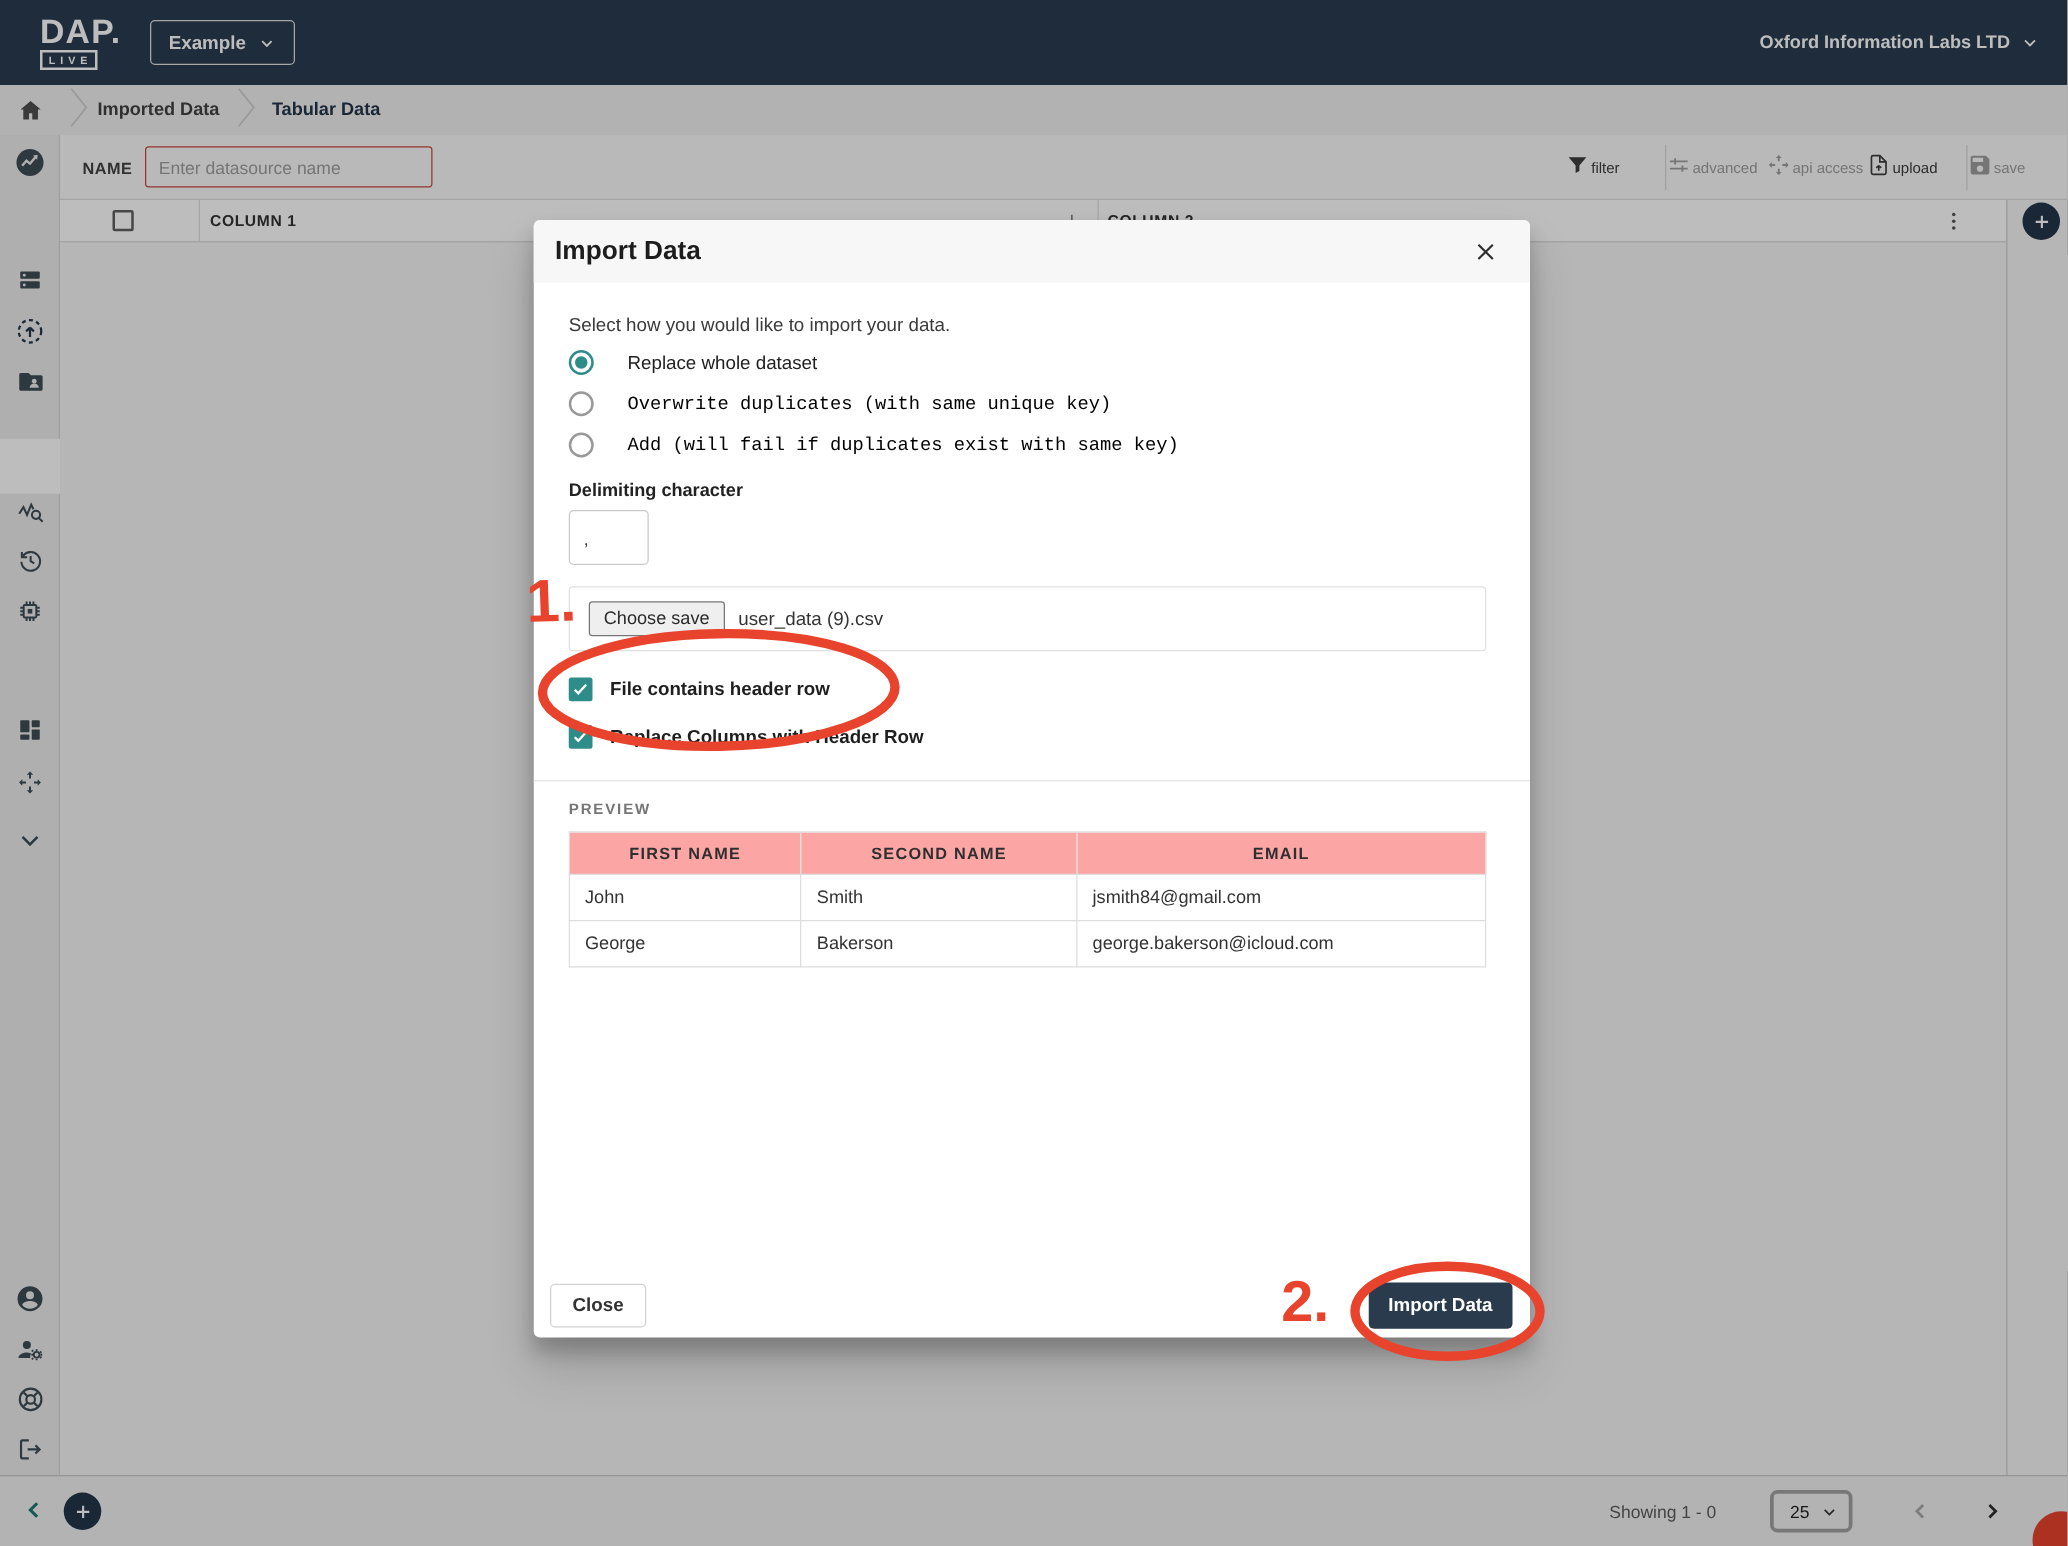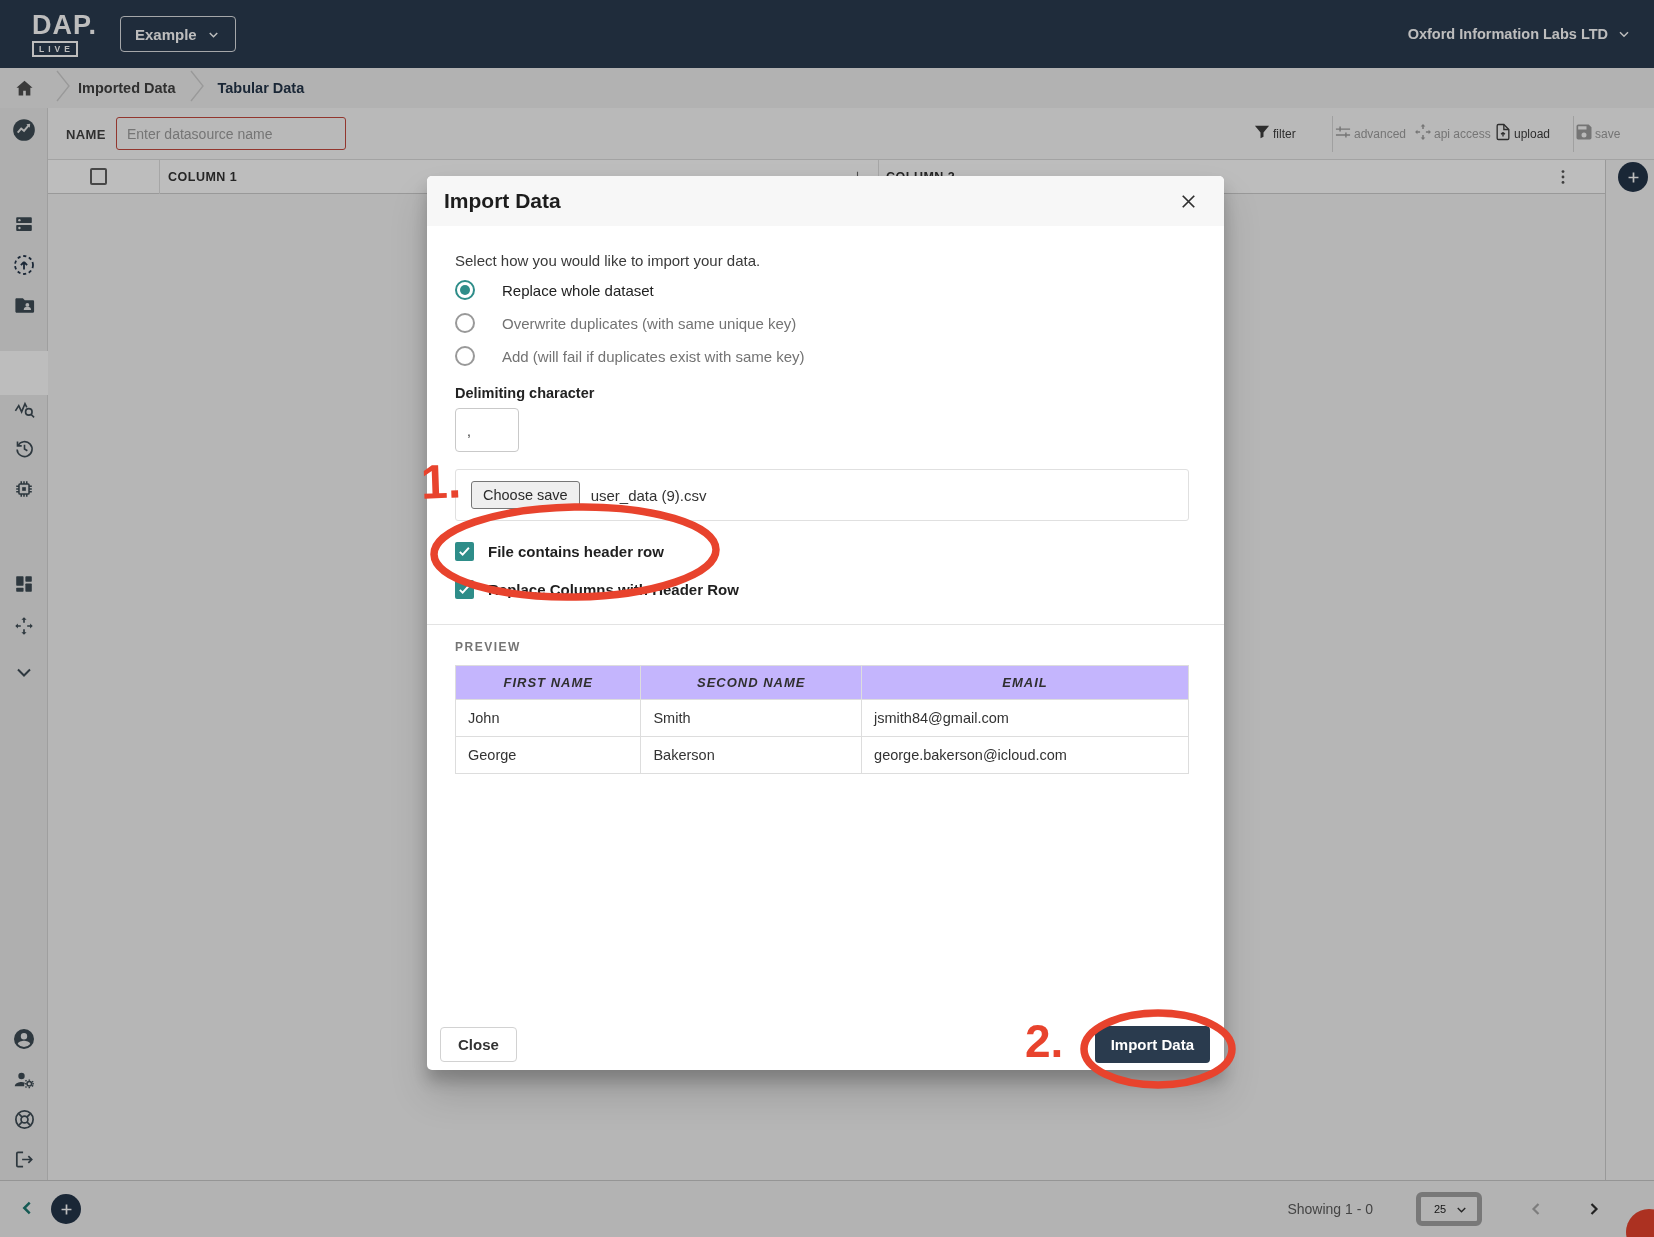--- a/index.html
+++ b/index.html
@@ -51,53 +51,53 @@
 
   .bodyarea { position:absolute; left:48px; top:194px; width:1557px; height:986px; background:#f6f6f6; z-index:1; }
   .railline { position:absolute; left:1605px; top:160px; width:1px; height:1077px; background:#cfcfcf; z-index:1; }
   .rail-add { position:absolute; left:1618px; top:162px; width:30px; height:30px; border-radius:50%; background:#24354a; display:flex; align-items:center; justify-content:center; cursor:pointer; z-index:1; }
 
   
   .pager { position:absolute; left:0; top:1180px; width:1654px; height:57px; background:#f2f2f2; border-top:1px solid #c9c9c9; z-index:1; }
   .pg-collapse { position:absolute; left:14px; top:14px; color:#1d7a72; cursor:pointer; }
   .pg-add { position:absolute; left:51px; top:13px; width:30px; height:30px; border-radius:50%; background:#24354a; display:flex; align-items:center; justify-content:center; cursor:pointer; }
   .pg-showing { position:absolute; right:281px; top:20px; font-size:14px; color:#5c5c5c; }
-  .pg-select { position:absolute; right:172px; top:11px; width:66px; height:34px; border:5px solid #a3a3a3; border-radius:6px; display:flex; align-items:center; justify-content:space-between; padding:0 8px 0 13px; font-size:11px; color:#222; cursor:pointer; background:#f2f2f2; }
+  .pg-select { position:absolute; right:172px; top:11px; width:66px; height:34px; border:3px solid #a3a3a3; border-radius:6px; display:flex; align-items:center; justify-content:space-between; padding:0 8px 0 13px; font-size:14px; color:#222; cursor:pointer; background:#f2f2f2; }
   .pg-prev { position:absolute; right:106px; top:16px; color:#a9a9a9; }
   .pg-next { position:absolute; right:48px; top:16px; color:#2f2f2f; cursor:pointer; }
   .corner-blob { position:absolute; right:-18px; bottom:-18px; width:46px; height:46px; border-radius:50%; background:#e8432d; z-index:2; }
 
   
   .overlay { position:absolute; inset:0; background:rgba(0,0,0,.26); z-index:10; }
   .modal { position:absolute; left:427px; top:176px; width:797px; height:894px; background:#fff; border-radius:5px; box-shadow:0 11px 15px rgba(0,0,0,.2),0 24px 38px rgba(0,0,0,.15); z-index:20; }
   .m-head { height:50px; background:#f7f7f7; border-radius:5px 5px 0 0; display:flex; align-items:center; padding:0 24px 0 17px; }
   .m-title { font-size:21px; font-weight:700; color:#1d1d1d; flex:1; }
   .m-x { cursor:pointer; display:flex; }
   .m-body { padding:26px 35px 0 28px; }
   .m-intro { font-size:15px; color:#3a3a3a; }
   .radio-row { display:flex; align-items:center; gap:13px; margin-top:9px; height:24px; cursor:pointer; }
   .radio-row:first-of-type { margin-top:13px; }
   .r-circ { width:20px; height:20px; border-radius:50%; border:2px solid #2e8d89; display:flex; align-items:center; justify-content:center; flex:none; }
   .r-circ .dot { width:10px; height:10px; border-radius:50%; background:#2e8d89; }
   .r-circ.off { border-color:#999; }
   .r-lbl { font-size:15px; color:#212121;margin-left:14px; }
-  .r-lbl.off { color:#737373; }
+  .r-lbl.off { color:#000000;font-family:Liberation Mono, monospace; }
   .delim-lbl { margin-top:17px; font-size:14.5px; font-weight:700; color:#222; }
   .delim-input { margin-top:7px; width:64px; height:44px; border:1px solid #c9c9c9; border-radius:4px; font-size:14px; color:#333; padding:14px 0 0 11px; }
   .filebox { margin-top:17px; height:52px; border:1px solid #e0e0e0; border-radius:3px; display:flex; align-items:center; padding-left:15px; }
   .choose-btn { background:#efefef; border:1px solid #767676; border-radius:3px; font-size:14.5px; color:#2b2b2b; padding:5px 11px; cursor:pointer; font-family:inherit; }
   .filename { margin-left:11px; font-size:15px; color:#333; }
   .cb-row { display:flex; align-items:center; gap:14px; margin-top:21px; cursor:pointer; }
   .cb-row + .cb-row { margin-top:19px; }
   .cb-box { width:19px; height:19px; border-radius:2px; background:#2e8d89; display:flex; align-items:center; justify-content:center; flex:none; }
   .cb-lbl { font-size:15px; font-weight:700; color:#1f1f1f; }
   .m-div { margin:25px -35px 0 -28px; border-top:1px solid #e3e3e3; }
   .prev-lbl { margin-top:15px; font-size:12px; font-weight:600; letter-spacing:1.5px; color:#757575; }
   .ptable { margin-top:11px; width:100%; border-collapse:collapse; }
-  .ptable th { background:#c4b5fd; border:1px solid #ddd; padding:9px 10px; font-size:13px; font-weight:700; letter-spacing:1px; color:#2f2f2f; text-align:center;font-style:italic; }
+  .ptable th { background:#fca5a5; border:1px solid #ddd; padding:9px 10px; font-size:13px; font-weight:700; letter-spacing:1px; color:#2f2f2f; text-align:center; }
   .ptable td { border:1px solid #ddd; padding:10px 12px; font-size:14.5px; color:#333; text-align:left; }
   .ptable col.c1 { width:25.3%; } .ptable col.c2 { width:30.1%; } .ptable col.c3 { width:44.6%; }
   .m-foot { position:absolute; left:13px; right:14px; bottom:7px; display:flex; justify-content:space-between; align-items:center; }
   .close-btn { height:35px; padding:0 17px; background:#fff; border:1px solid #d2d2d2; border-radius:4px; font-size:15px; font-weight:600; color:#333; cursor:pointer; font-family:inherit; }
   .import-btn { height:37px; padding:0 16px; background:#2a3b4e; border:none; border-radius:4px; font-size:15px; font-weight:700; color:#fff; cursor:pointer; font-family:inherit; }
 
   
   .ann { position:absolute; color:#e8432d; font-weight:700; z-index:30; pointer-events:none; }
   .ann1 { left:-6px; top:278px; font-size:48px; transform:rotate(-2deg); }
   .ann2 { left:598px; top:838px; font-size:46px; }

